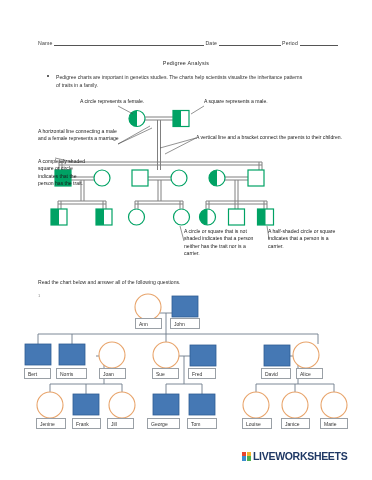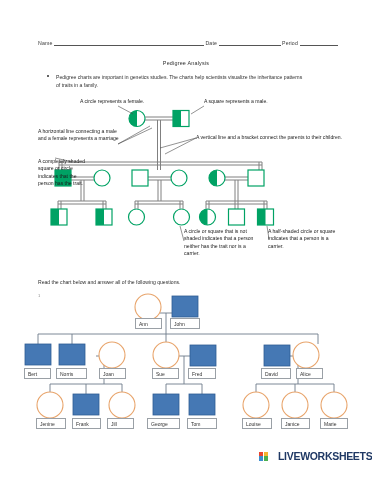--- a/index.html
+++ b/index.html
@@ -62,22 +62,22 @@
     border:.7px solid #9aa0a6;background:#ffffff;
     font-size:5px;color:#333;
     display:flex;align-items:center;
     padding-left:3px;
     box-sizing:border-box;
     height:11px;
   }
 
   
   .lw{
-    position:absolute;left:259px;top:450px;
-    display:flex;align-items:center;gap:10px;
+    position:absolute;left:242px;top:450px;
+    display:flex;align-items:center;gap:2px;
   }
   .lw-grid{
     width:9px;height:9px;display:grid;
     grid-template-columns:1fr 1fr;grid-template-rows:1fr 1fr;
     gap:.7px;
   }
   .lw-grid i{display:block;}
   .lw-text{
     font-size:10.5px;font-weight:bold;letter-spacing:-.3px;
     color:#1f3864;font-family:"Liberation Sans", sans-serif;

